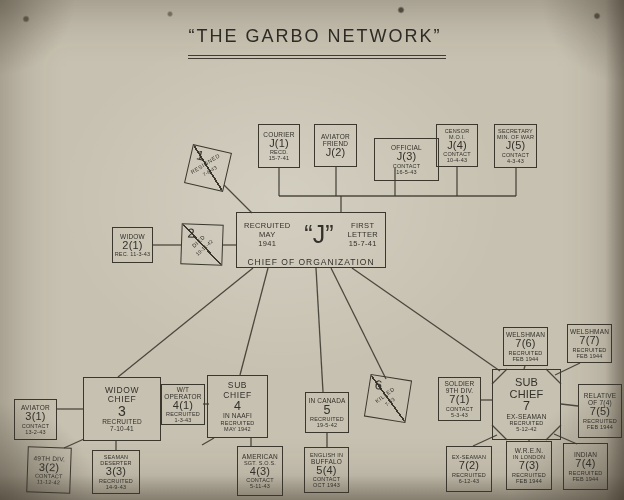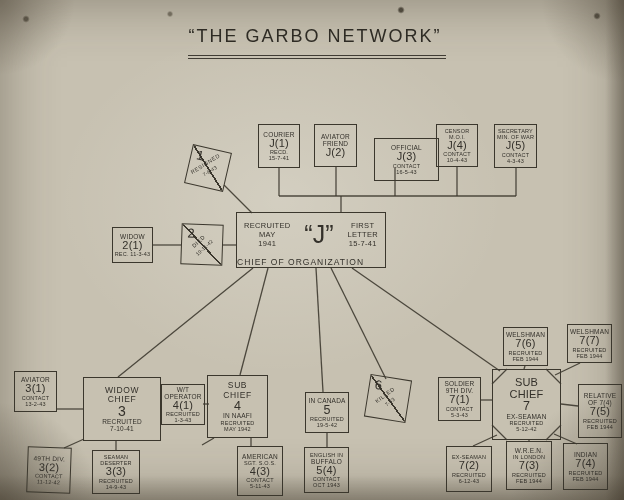--- a/index.html
+++ b/index.html
@@ -34,21 +34,21 @@
   .l6{font-size:6.5px;}
   .l8{font-size:8.5px;letter-spacing:.6px;}
   .l9{font-size:11px;line-height:1.05;}
   .l12{font-size:12.5px;line-height:1;}
   .l13{font-size:14px;line-height:1;}
   
   .jbox{position:absolute;border:1.5px solid #3b372d;box-sizing:border-box;}
   .jrow{display:flex;align-items:center;justify-content:space-between;height:40px;padding:1px 7px 0 7px;}
   .jside{font-size:7.5px;line-height:1.2;text-align:center;letter-spacing:.3px;}
   .jmid{font-size:25px;line-height:1;padding:0 4px;}
-  .jbottom{position:absolute;bottom:0px;left:0;right:0;font-size:8.5px;letter-spacing:1px;margin-top:33px;}
+  .jbottom{position:absolute;bottom:0px;left:0;right:0;font-size:8.5px;letter-spacing:1px;text-align:center;margin-top:33px;}
   
   .diag::before{content:"";position:absolute;inset:0;
         background:linear-gradient(45deg, rgba(0,0,0,0) calc(50% - .8px), #3b372d calc(50% - .8px),
                    #3b372d calc(50% + .8px), rgba(0,0,0,0) calc(50% + .8px));}
   .dnum{position:absolute;left:5px;top:2px;font-size:13px;}
   .dstatus{position:absolute;left:50%;top:50%;font-size:5.5px;letter-spacing:.6px;white-space:nowrap;
         transform:translate(-50%,-50%) rotate(-45deg) translateY(-5px);}
   .ddate{position:absolute;left:50%;top:50%;font-size:5px;white-space:nowrap;
         transform:translate(-50%,-50%) rotate(-45deg) translateY(4px);}
 </style>
@@ -161,21 +161,21 @@
     <div class="jbottom">CHIEF OF ORGANIZATION</div>
   </div>
 
   <div class="node" style="left:83px;top:377px;width:78px;height:64px">
     <div class="l8">WIDOW</div>
     <div class="l8">CHIEF</div>
     <div class="l13">3</div>
     <div class="l6">RECRUITED</div>
     <div class="l6">7-10-41</div>
   </div>
-  <div class="node" style="left:14px;top:371px;width:43px;height:41px">
+  <div class="node" style="left:14px;top:399px;width:43px;height:41px">
     <div class="l6">AVIATOR</div>
     <div class="l9">3(1)</div>
     <div class="l5">CONTACT</div>
     <div class="l5">13-2-43</div>
   </div>
   <div class="node" style="left:27px;top:447px;width:44px;height:46px;transform:rotate(2deg)">
     <div class="l6">49TH DIV.</div>
     <div class="l9">3(2)</div>
     <div class="l5">CONTACT</div>
     <div class="l5">11-12-42</div>

